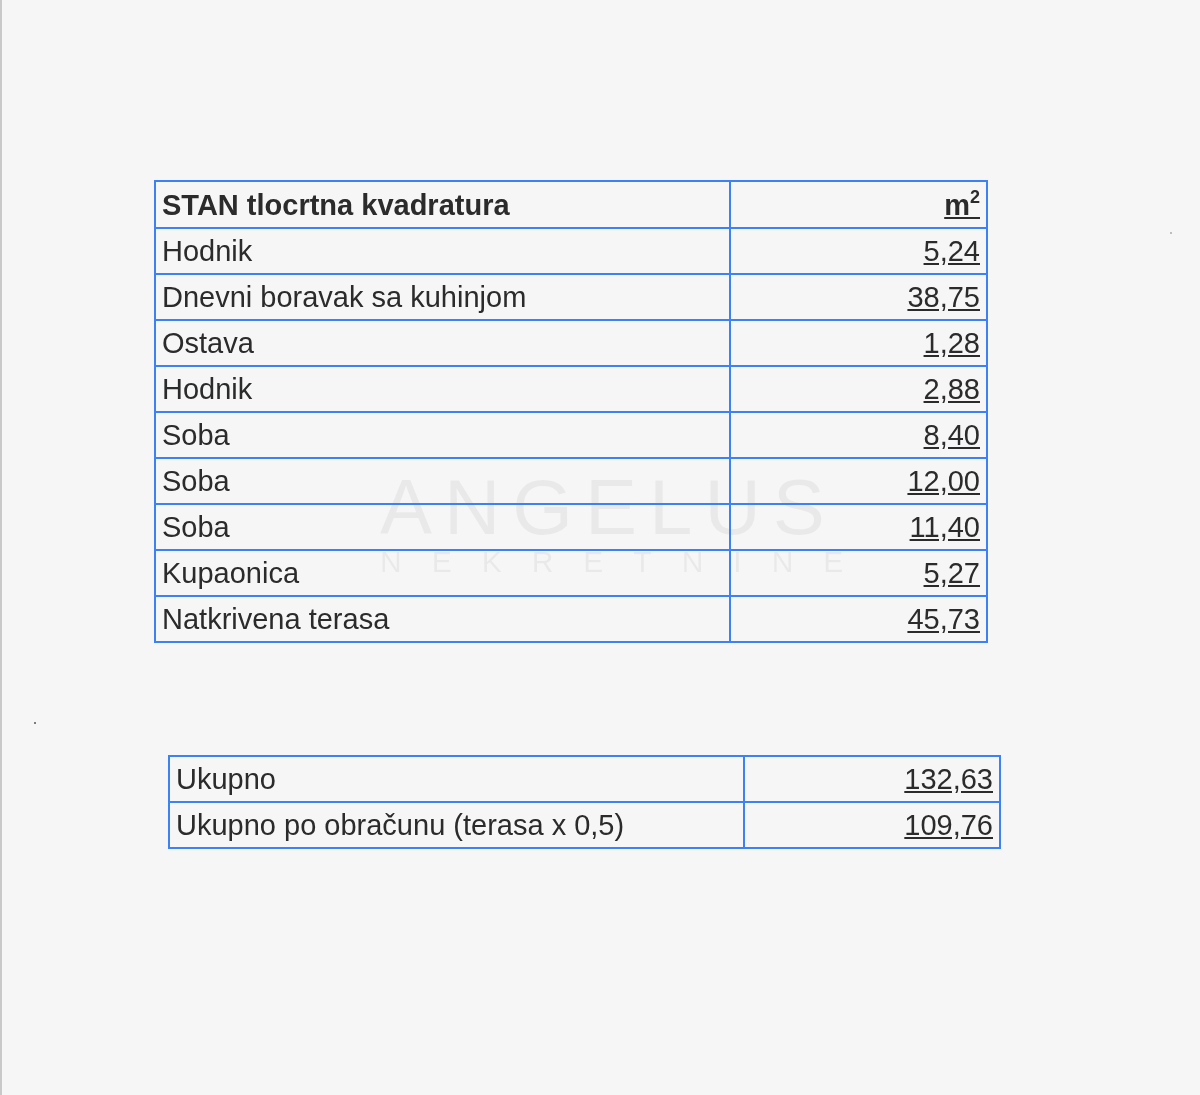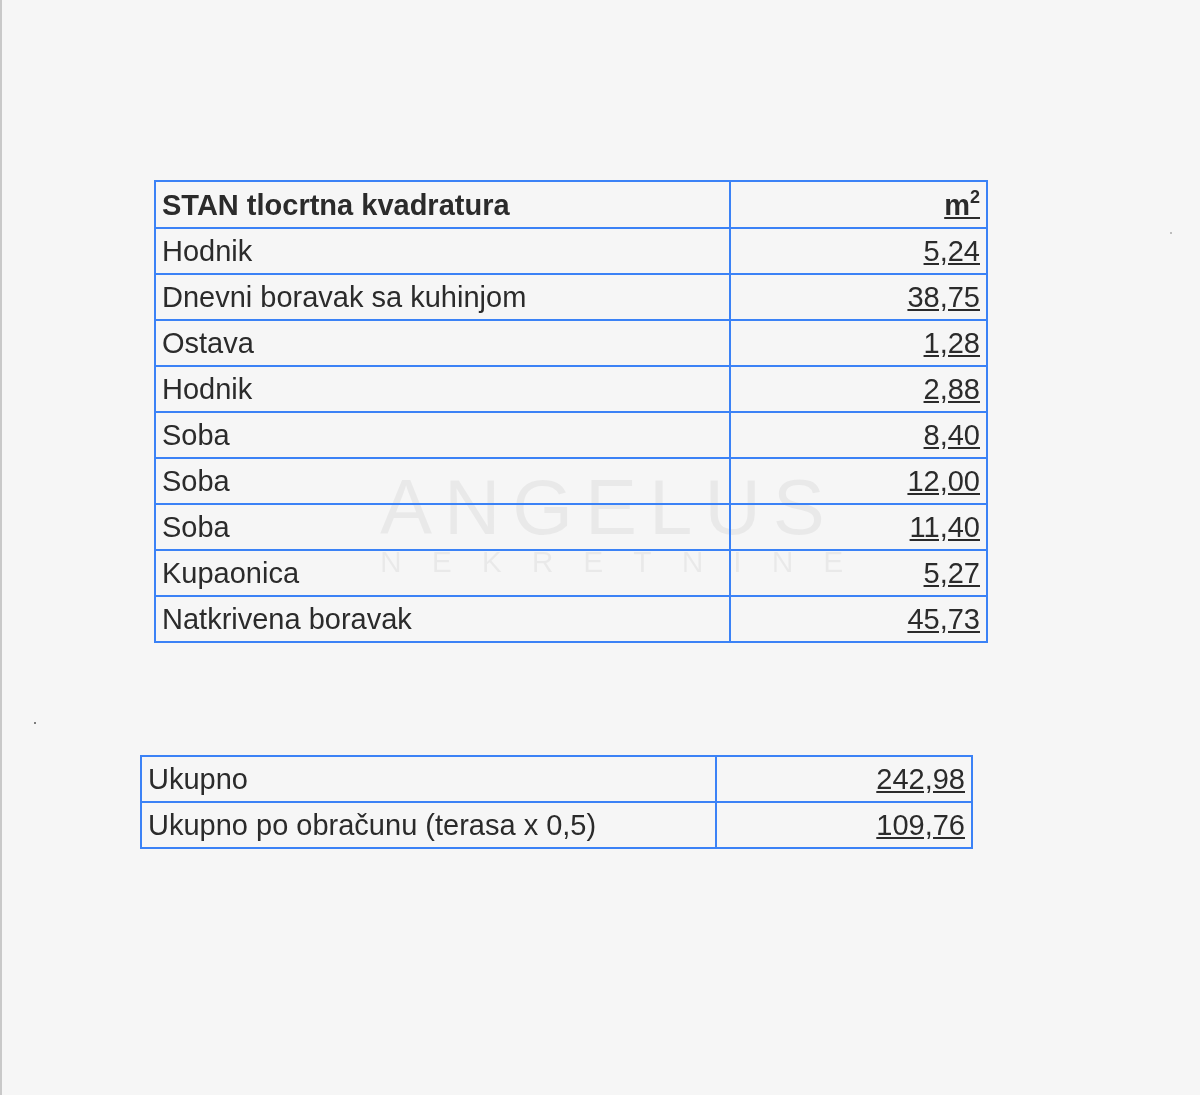--- a/index.html
+++ b/index.html
@@ -29,21 +29,21 @@
       white-space: nowrap;
       overflow: hidden;
       vertical-align: bottom;
       line-height: 44px;
     }
     table.area td.val { text-align: right; text-decoration: underline; }
     table.main { left: 154px; top: 180px; width: 832px; }
     table.main col.c1 { width: 575px; }
     table.main col.c2 { width: 257px; }
     table.main tr.head td { font-weight: bold; height: 45px; }
-    table.totals { left: 140px; top: 755px; width: 831px; }
+    table.totals { left: 168px; top: 755px; width: 831px; }
     table.totals col.c1 { width: 575px; }
     table.totals col.c2 { width: 256px; }
     sup { font-size: 18px; line-height: 0; vertical-align: 12px; }
     .watermark {
       position: absolute; left: 380px; top: 472px; width: 440px;
       text-align: center; color: rgba(0,0,0,0.05); pointer-events: none;
     }
     .wm-main { font-size: 78px; letter-spacing: 12px; line-height: 70px; }
     .wm-sub { font-size: 30px; letter-spacing: 30px; line-height: 40px; }
     .speck { position: absolute; width: 2px; height: 2px; background: #555; border-radius: 1px; }
@@ -94,35 +94,35 @@
   </tr>
   <tr>
     <td>Soba</td>
     <td class="val">11,40</td>
   </tr>
   <tr>
     <td>Kupaonica</td>
     <td class="val">5,27</td>
   </tr>
   <tr>
-    <td>Natkrivena boravak</td>
+    <td>Natkrivena terasa</td>
     <td class="val">45,73</td>
   </tr>
 </tbody>
   </table>
 
 <table class="area totals">
   <colgroup>
       <col class="c1">
       <col class="c2">
     </colgroup>
   <tbody>
       <tr>
     <td>Ukupno</td>
-    <td class="val">242,98</td>
+    <td class="val">132,63</td>
   </tr>
   <tr>
     <td>Ukupno po obračunu (terasa x 0,5)</td>
     <td class="val">109,76</td>
   </tr>
 </tbody>
   </table>
 
 <div class="speck" style="left:34px; top:722px;"></div>
 <div class="speck" style="left:1170px; top:232px; background:#aaa;"></div>

